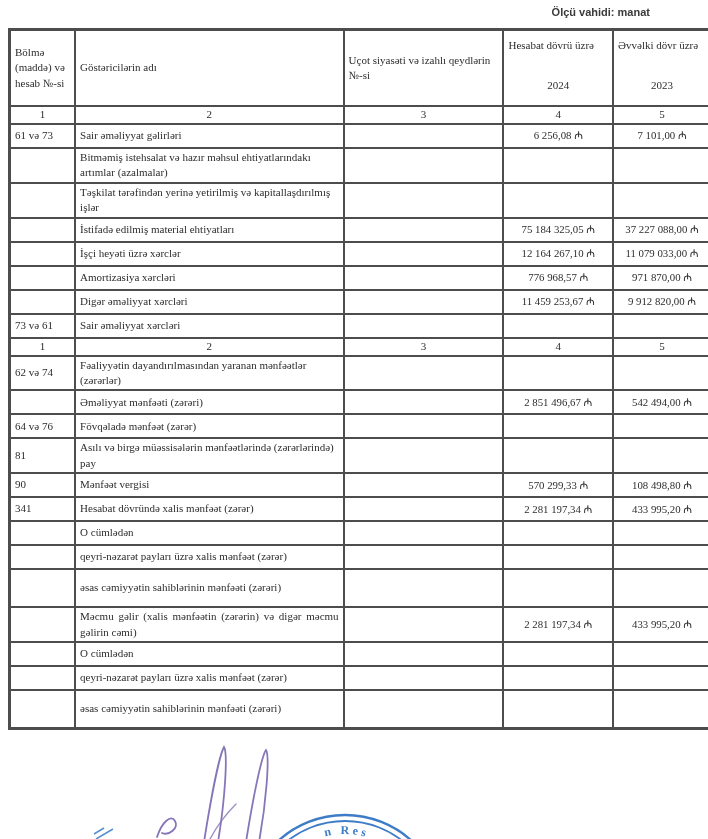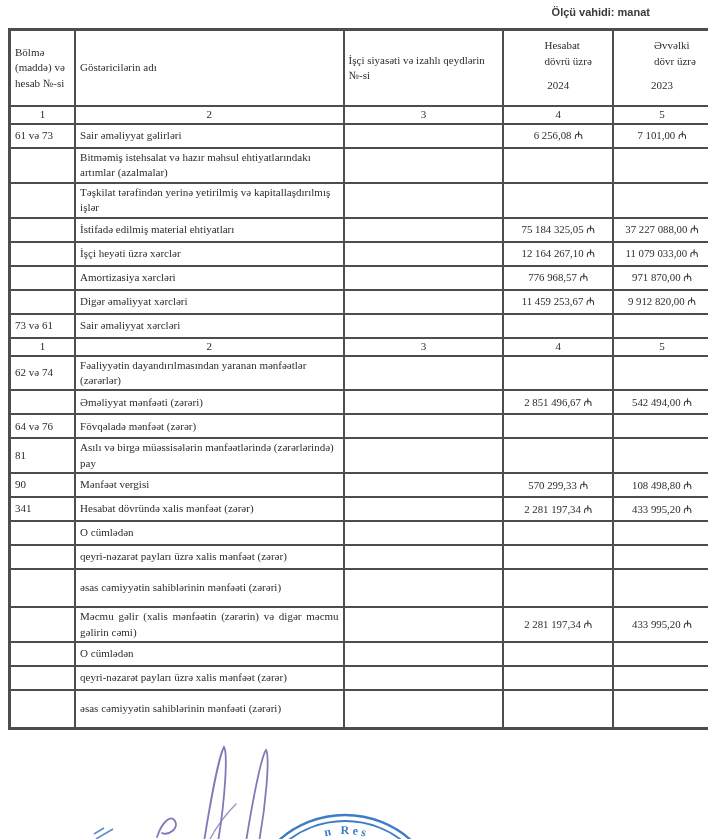--- a/index.html
+++ b/index.html
@@ -21,21 +21,21 @@
   .fin th, .fin td {
     border:2px solid #4d4d4d; padding:1px 4px;
     font-size:11px; line-height:1.4; font-weight:normal;
     vertical-align:middle; text-align:left; overflow:hidden;
   }
   .fin th { height:72px; }
   .th-codes { vertical-align:top; padding-top:2px; }
   .th-name  { vertical-align:bottom; padding-bottom:4px; }
   .th-notes { vertical-align:top; padding-top:2px; }
   .th-period{ vertical-align:top; padding:2px 4px 0 4px; }
-  .period-label { min-height:40px;margin-left:36px; }
+  .period-label { min-height:40px; }
   .period-year  { text-align:center; padding-bottom:4px; }
   tr.colnums td { height:16px; text-align:center; padding:0 2px; }
   tr.data td { height:20px; }
   tr.data.tall td { height:34px;margin-left:12px; }
   td.code { padding-left:4px; }
   td.name {}
   td.name.justify { text-align:justify; -moz-text-align-last:left; text-align-last:left; }
   td.val {
     text-align:center; white-space:nowrap; padding:1px 2px; font-size:10.8px;
     font-family:"Liberation Serif","DejaVu Serif","DejaVu Sans",serif;
@@ -55,21 +55,21 @@
     <col style="width:64px">
       <col style="width:262px">
       <col style="width:156px">
       <col style="width:107px">
       <col style="width:96px">
   </colgroup>
   <thead>
     <tr>
       <th class="th-codes">Bölmə (maddə) və hesab №-si</th>
       <th class="th-name">Göstəricilərin adı</th>
-      <th class="th-notes">İşçi siyasəti və izahlı qeydlərin №-si</th>
+      <th class="th-notes">Uçot siyasəti və izahlı qeydlərin №-si</th>
       <th class="th-period">
         <div class="period-label">Hesabat dövrü üzrə</div>
         <div class="period-year">2024</div>
       </th>
       <th class="th-period">
         <div class="period-label">Əvvəlki dövr üzrə</div>
         <div class="period-year">2023</div>
       </th>
     </tr>
   </thead>

